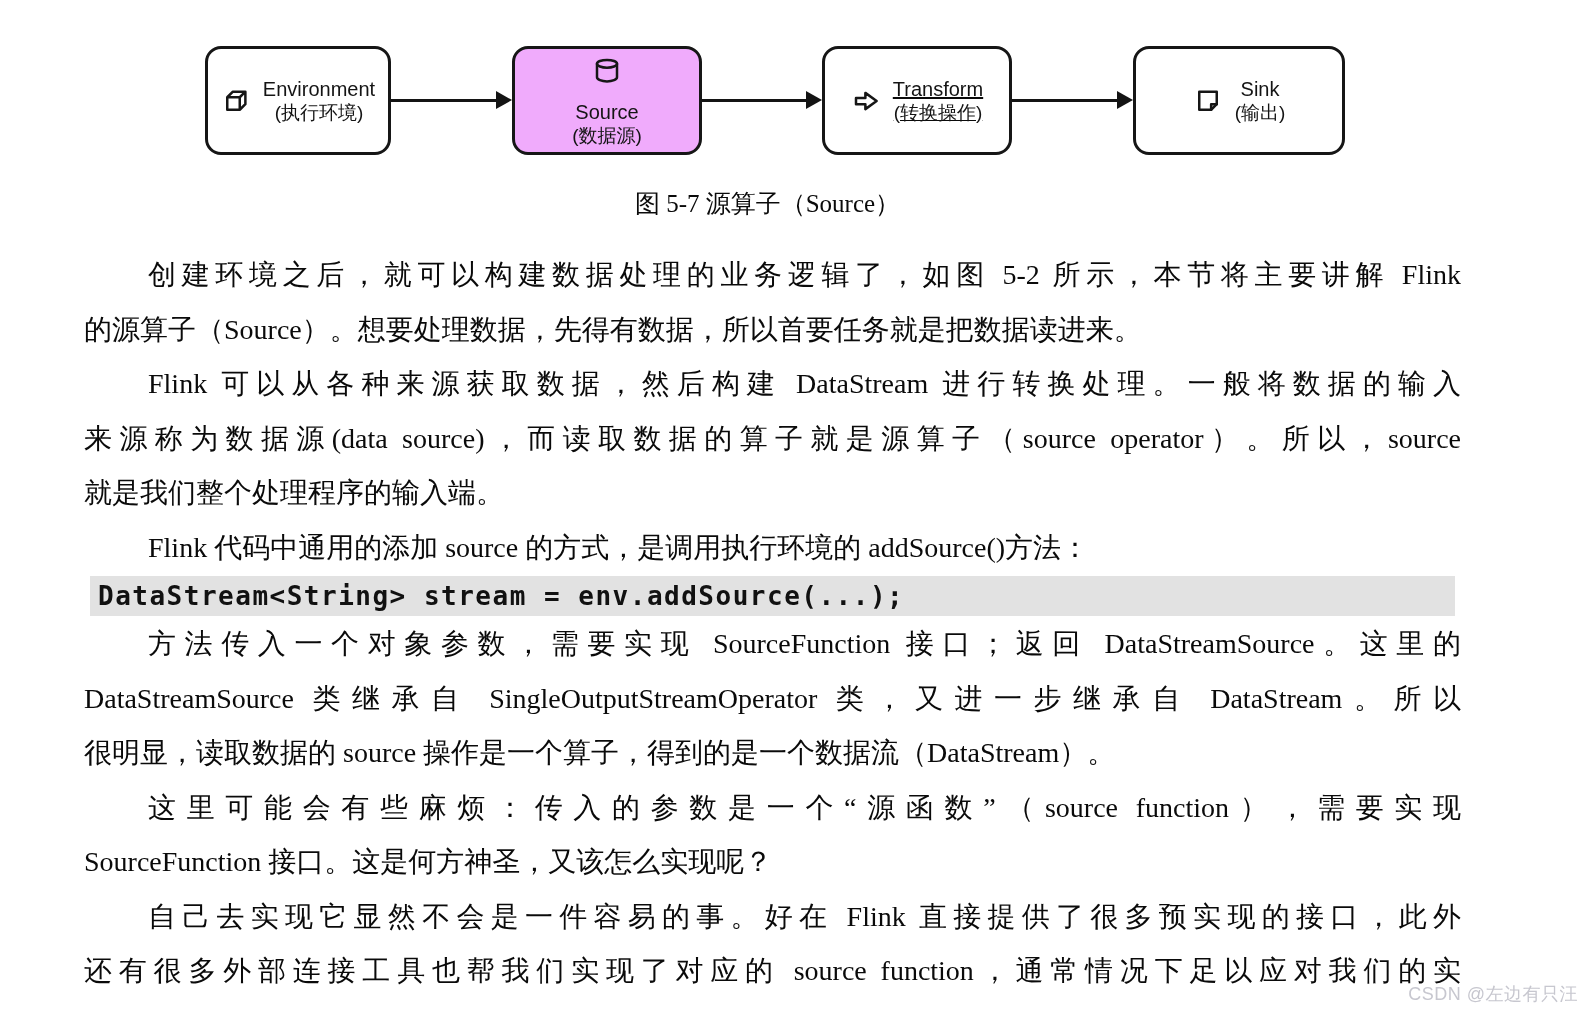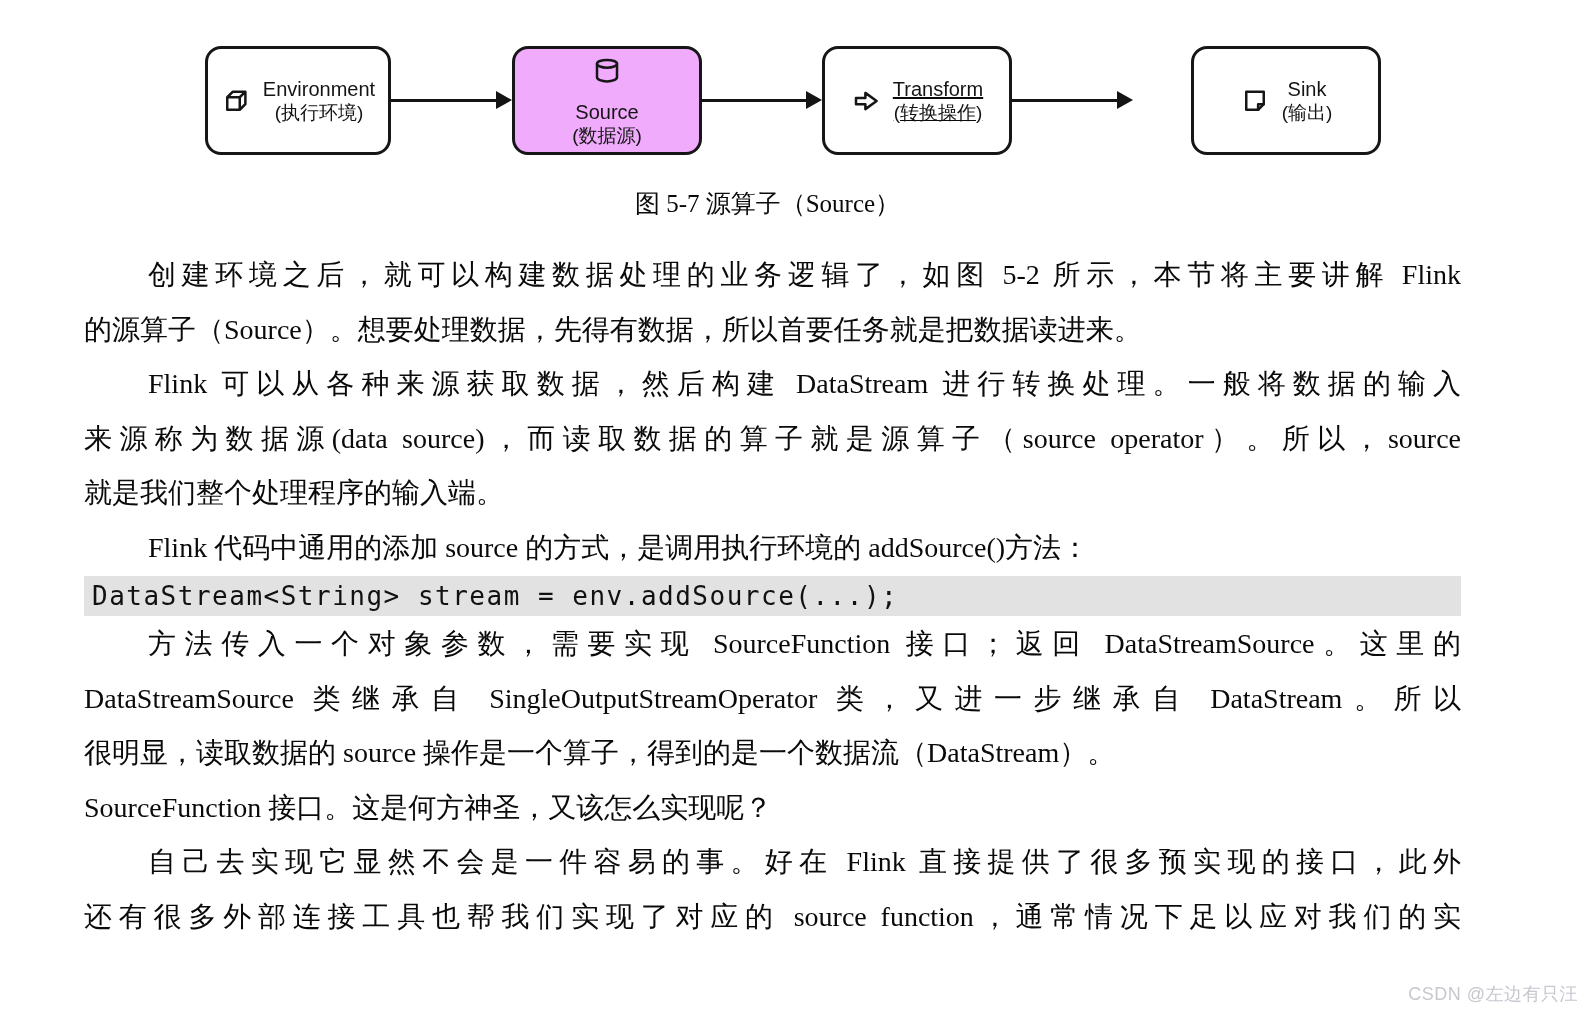--- a/index.html
+++ b/index.html
@@ -23,23 +23,23 @@
                border-left:16px solid #141414;border-top:9.5px solid transparent;border-bottom:9.5px solid transparent;}
 
   .caption{position:absolute;left:0;top:187px;width:1535px;text-align:center;
            font-size:25px;color:#0a0a0a;}
 
   
   .body{position:absolute;left:84px;top:248px;width:1377px;}
   .tl{height:54.5px;line-height:54.5px;font-size:28px;white-space:normal;}
   .j{text-align:justify;text-align-last:justify;}
   .ind{text-indent:64px;}
-  .code{height:40px;line-height:40px;margin:1px 0;background:#e2e2e2;
+  .code{height:40px;line-height:40px;margin:1px 6px;background:#e2e2e2;
         font-family:"DejaVu Sans Mono","Liberation Mono",monospace;
-        font-size:26px;letter-spacing:1.5px;padding-left:8px;box-sizing:border-box;color:#111;}
+        font-size:26px;letter-spacing:1.5px;padding-left:8px;box-sizing:border-box;color:#111;font-weight:bold;}
 
   .watermark{position:absolute;right:5px;top:982px;font-size:18px;letter-spacing:.5px;
              color:#c7c7cf;font-family:"Liberation Sans","DejaVu Sans",sans-serif;}
 </style>
 </head>
 <body>
 
 <div class="page">
 
   <div class="diagram">
@@ -80,21 +80,21 @@
           </svg>
       </span>
       <span class="ntext">
         <span class="nl">Transform</span>
         <span class="ns">(转换操作)</span>
       </span>
     </div>
 
     <div class="arrow" style="left:1012px;width:106px;"></div>
 
-    <div class="node" style="left:1191px;width:190px;">
+    <div class="node" style="left:1133px;width:212px;">
       <span class="nicon">
         <svg viewBox="0 0 24 24">
             <path d="M5 4.5 H19 V14.5 L14.5 19 H5 Z"></path>
             <path d="M19 14.5 L14.5 14.5 L14.5 19"></path>
           </svg>
       </span>
       <span class="ntext">
         <span class="nl">Sink</span>
         <span class="ns">(输出)</span>
       </span>
@@ -112,20 +112,21 @@
     <div class="tl">就是我们整个处理程序的输入端。</div>
 
     <div class="tl ind">Flink 代码中通用的添加 source 的方式，是调用执行环境的 addSource()方法：</div>
 
     <div class="code">DataStream&lt;String&gt; stream = env.addSource(...);</div>
 
     <div class="tl j ind">方法传入一个对象参数，需要实现 SourceFunction 接口；返回 DataStreamSource。这里的</div>
     <div class="tl j">DataStreamSource 类继承自 SingleOutputStreamOperator 类，又进一步继承自 DataStream。所以</div>
     <div class="tl">很明显，读取数据的 source 操作是一个算子，得到的是一个数据流（DataStream）。</div>
 
+    <div class="tl j ind">这里可能会有些麻烦：传入的参数是一个“源函数”（source function），需要实现</div>
     <div class="tl">SourceFunction 接口。这是何方神圣，又该怎么实现呢？</div>
 
     <div class="tl j ind">自己去实现它显然不会是一件容易的事。好在 Flink 直接提供了很多预实现的接口，此外</div>
     <div class="tl j">还有很多外部连接工具也帮我们实现了对应的 source function，通常情况下足以应对我们的实</div>
   </div>
 
   <div class="watermark">CSDN @左边有只汪</div>
 </div>
 
 </body></html>

